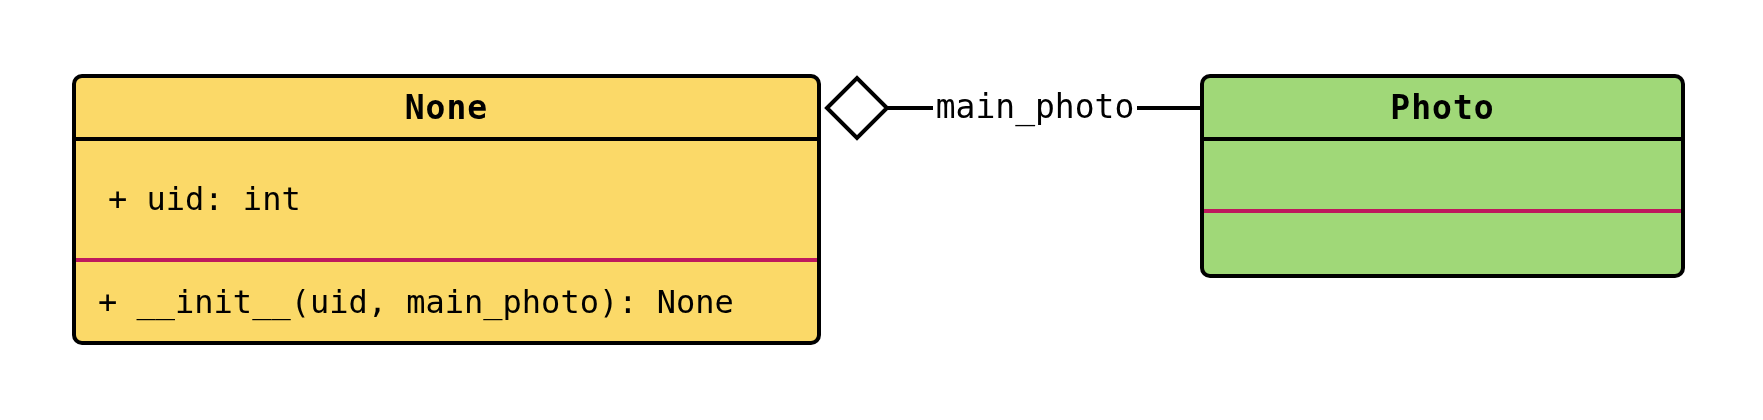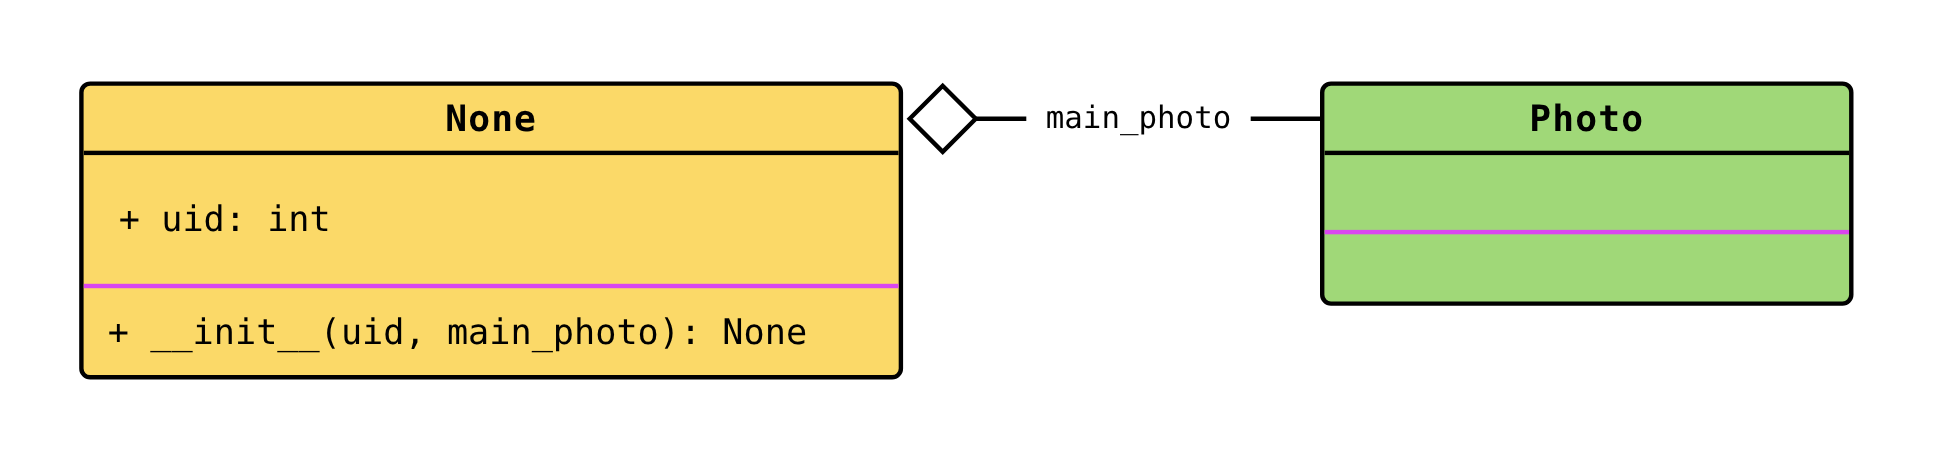--- a/index.html
+++ b/index.html
@@ -44,41 +44,41 @@
     flex-direction: column;
     justify-content: center;
     padding-left: 22px;
     font-size: 32px;
     line-height: 35px;
   }
   .box-user  .compartment.attrs { height: 121px; padding-left: 32px; }
   .box-photo .compartment.attrs { height: 72px; padding-left: 0; }
   .compartment.methods {
     flex: 1;
-    border-top: 4px solid #d946ef;
+    border-top: 4px solid #be185d;
     display: flex;
     align-items: center;
     padding-left: 22px;
     font-size: 32px;
   }
   .box-photo .compartment.methods { padding-left: 0; }
   .bold { font-weight: bold; }
 
   .connector-svg {
     position: absolute;
     left: 0;
     top: 0;
     pointer-events: none;
   }
   .edge-label {
     position: absolute;
     left: 1035px;
     top: 108px;
     transform: translate(-50%, -54%);
-    font-size: 28px;
+    font-size: 33px;
     white-space: nowrap;
   }
 </style>
 </head>
 <body>
 
 <div class="canvas">
 
   <div class="uml-box box-user" style="background: rgb(251, 217, 104);">
     <div class="compartment title">

